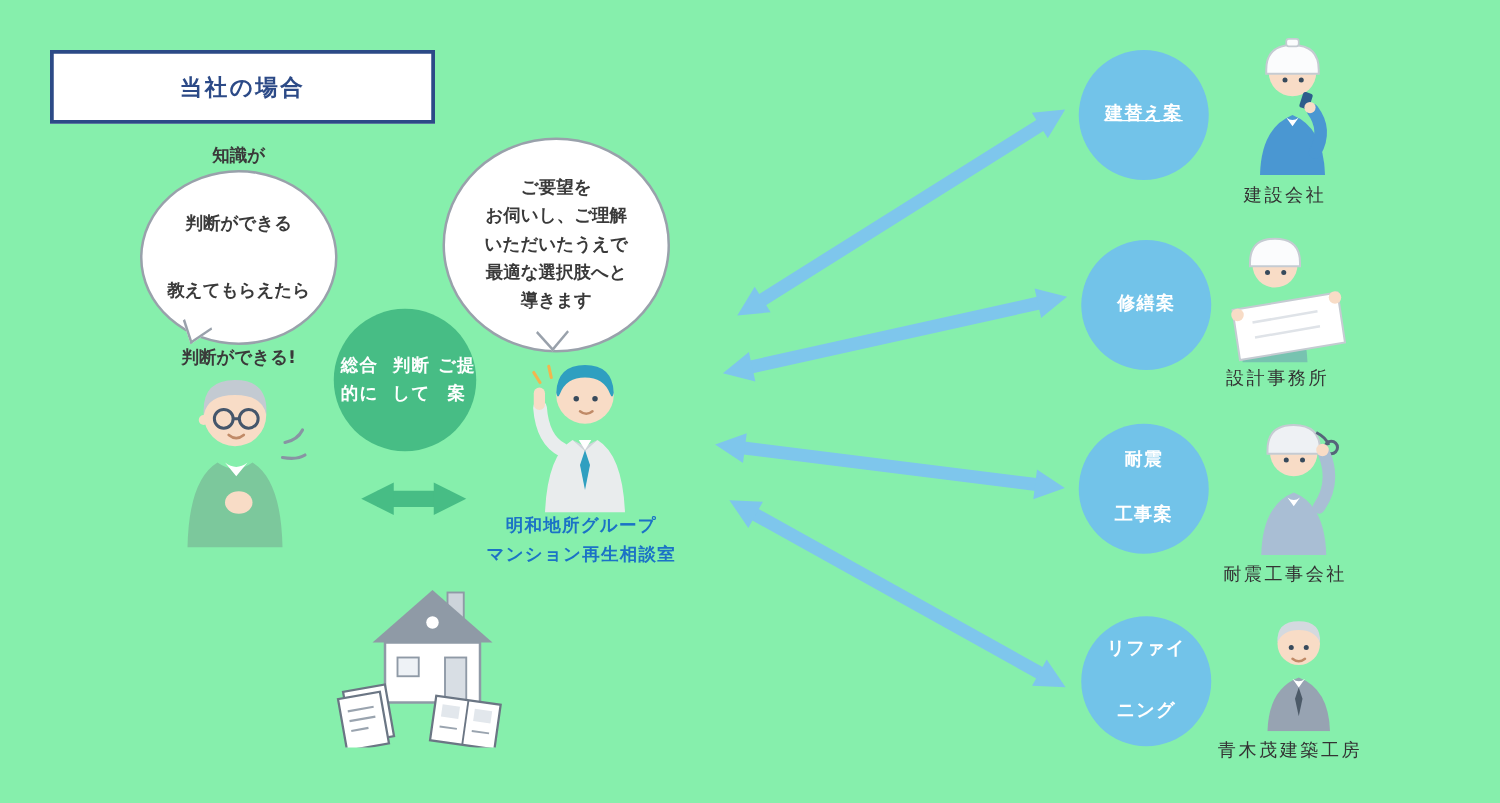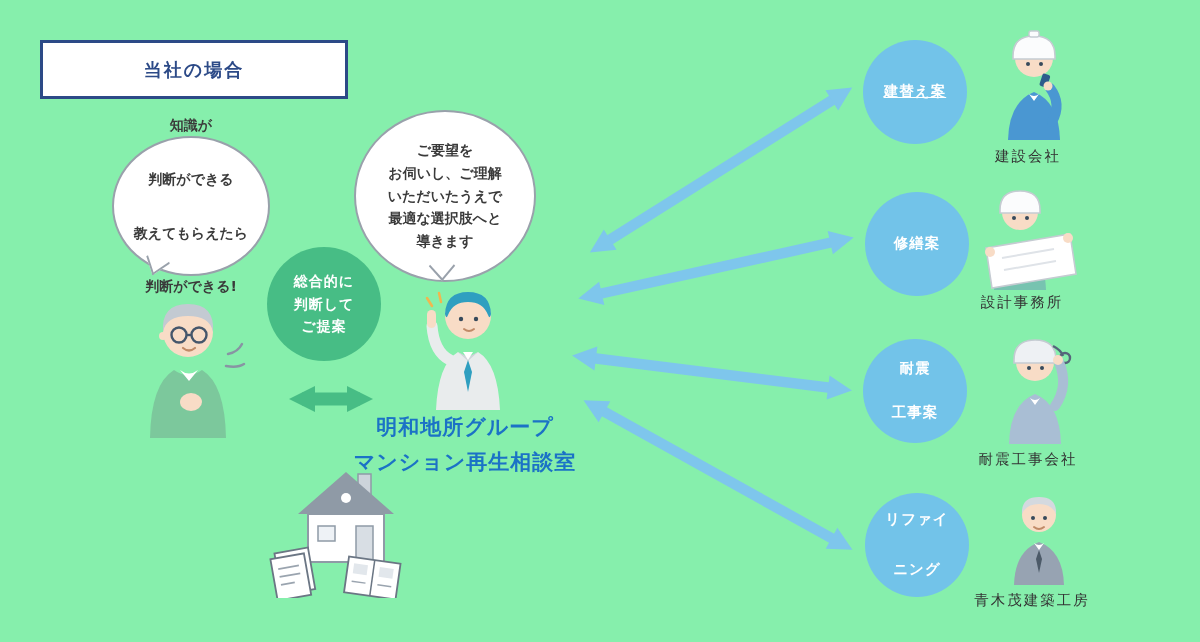--- a/index.html
+++ b/index.html
@@ -18,26 +18,26 @@
   .bubble-client { left:112px; top:136px; width:158px; height:140px;gap:31px; }
   .bubble-consultant { left:354px; top:110px; width:182px; height:172px; }
 
   .tail { position:absolute; width:20px; height:20px; background:#fff;
     border-right:2px solid #99a1ab; border-bottom:2px solid #99a1ab; z-index:4; }
   .tail-client { left:148px; top:250px; transform:rotate(72deg) skew(16deg); }
   .tail-consultant { left:432px; top:256px; transform:rotate(48deg) skew(8deg); }
 
   .green-badge { left:267px; top:247px; width:114px; height:114px; border-radius:50%;
     background:#47bd85; color:#fff; font-weight:bold; font-size:14px; line-height:1.6;
-    display:flex; flex-direction:column; align-items:center; justify-content:center;
+    display:flex; flex-direction:row; align-items:center; justify-content:center;
     text-align:center; z-index:4; letter-spacing:1px; }
   .green-badge span { display:block; }
 
   .consultant-label { left:350px; top:410px; width:230px; text-align:center;
-    color:#1b72c6; font-weight:bold; font-size:21px; line-height:1.65;
+    color:#1b72c6; font-weight:bold; font-size:14px; line-height:1.65;
     letter-spacing:1px; z-index:3; }
   .consultant-label span { display:block; }
 
   .option-circle { width:104px; height:104px; border-radius:50%; background:#72c3e9;
     color:#fff; font-weight:bold; font-size:14.5px; line-height:1.5; letter-spacing:1px;
     display:flex; flex-direction:column; align-items:center; justify-content:center;
     text-align:center; z-index:2; }
   .option-circle span { display:block; }
   .opt1 { left:863px; top:40px;text-decoration:underline; }
   .opt2 { left:865px; top:192px; }

